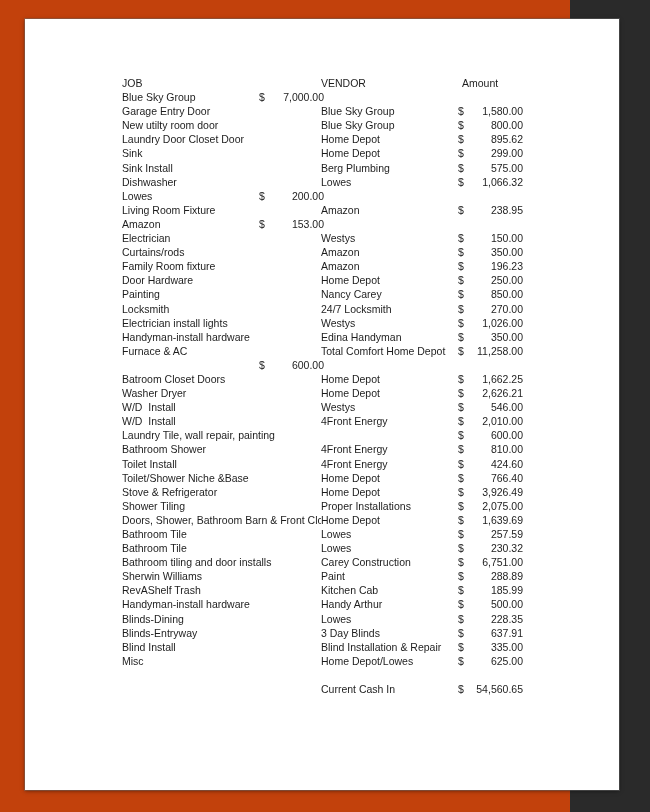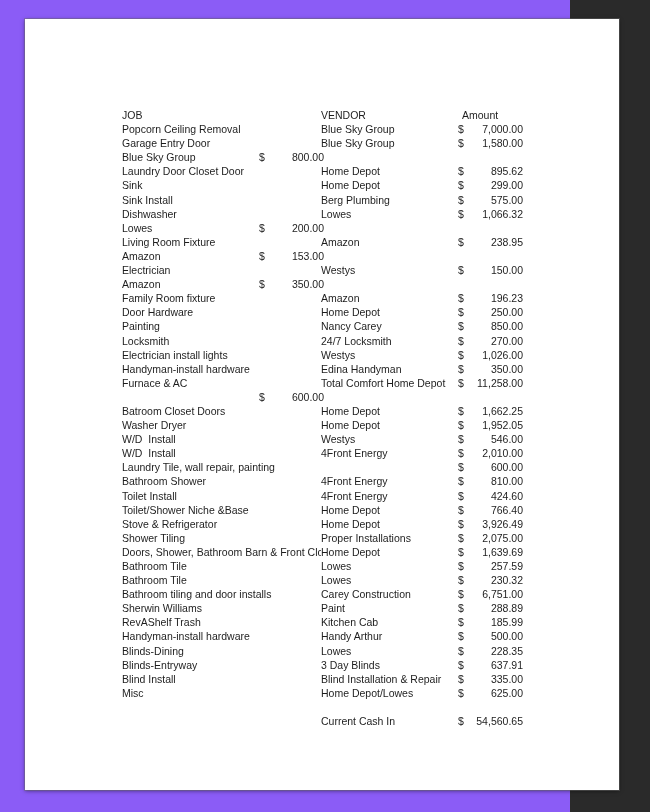--- a/index.html
+++ b/index.html
@@ -8,21 +8,21 @@
     width: 650px;
     height: 812px;
     background: #2a2a2a;
     overflow: hidden;
     font-family: "Liberation Sans", sans-serif;
   }
   .viewer {
     position: relative;
     width: 570px;
     height: 812px;
-    background: #8b5cf6;
+    background: #c2410c;
   }
   .paper {
     position: absolute;
     left: 25px;
     top: 19px;
     width: 594px;
     height: 771px;
     background: #ffffff;
     box-shadow: 0 0 0 1px rgba(110,110,110,0.45), 0 1px 4px rgba(0,0,0,0.5);
   }
@@ -39,51 +39,51 @@
     height: 14.1px;
     line-height: 14.2px;
     align-items: baseline;
   }
   .cell {
     overflow: hidden;
     white-space: pre;
   }
   .cell.job    { width: 199px; flex: none; }
   .cell.vendor { width: 137px; flex: none; }
-  .cell.amount { width: 65px;  flex: none; display: flex; margin-top: 32px; }
+  .cell.amount { width: 65px;  flex: none; display: flex; }
   .cell.amount .cur { flex: none; }
   .cell.amount .val { flex: 1; text-align: right; }
   .header-row .cell.amount { padding-left: 4px; }
   .spacer { height: 14.1px; }
 </style>
 </head>
 <body>
 
 <div class="viewer">
   <div class="paper">
     <div class="sheet">
 
       <div class="row header-row">
         <div class="cell job">JOB</div>
         <div class="cell vendor">VENDOR</div>
         <div class="cell amount">Amount</div>
       </div>
 
       <div id="rows">
           <div class="row">
-            <div class="cell job">Popcorn Ceiling Removal</div>
             <div class="cell vendor">Blue Sky Group</div>
             <div class="cell amount"><span class="cur">$</span><span class="val">7,000.00</span></div>
           </div>
           <div class="row">
             <div class="cell job">Garage Entry Door</div>
             <div class="cell vendor">Blue Sky Group</div>
             <div class="cell amount"><span class="cur">$</span><span class="val">1,580.00</span></div>
           </div>
           <div class="row">
+            <div class="cell job">New utilty room door</div>
             <div class="cell vendor">Blue Sky Group</div>
             <div class="cell amount"><span class="cur">$</span><span class="val">800.00</span></div>
           </div>
           <div class="row">
             <div class="cell job">Laundry Door Closet Door</div>
             <div class="cell vendor">Home Depot</div>
             <div class="cell amount"><span class="cur">$</span><span class="val">895.62</span></div>
           </div>
           <div class="row">
             <div class="cell job">Sink</div>
@@ -112,20 +112,21 @@
           <div class="row">
             <div class="cell vendor">Amazon</div>
             <div class="cell amount"><span class="cur">$</span><span class="val">153.00</span></div>
           </div>
           <div class="row">
             <div class="cell job">Electrician</div>
             <div class="cell vendor">Westys</div>
             <div class="cell amount"><span class="cur">$</span><span class="val">150.00</span></div>
           </div>
           <div class="row">
+            <div class="cell job">Curtains/rods</div>
             <div class="cell vendor">Amazon</div>
             <div class="cell amount"><span class="cur">$</span><span class="val">350.00</span></div>
           </div>
           <div class="row">
             <div class="cell job">Family Room fixture</div>
             <div class="cell vendor">Amazon</div>
             <div class="cell amount"><span class="cur">$</span><span class="val">196.23</span></div>
           </div>
           <div class="row">
             <div class="cell job">Door Hardware</div>
@@ -162,21 +163,21 @@
             <div class="cell amount"><span class="cur">$</span><span class="val">600.00</span></div>
           </div>
           <div class="row">
             <div class="cell job">Batroom Closet Doors</div>
             <div class="cell vendor">Home Depot</div>
             <div class="cell amount"><span class="cur">$</span><span class="val">1,662.25</span></div>
           </div>
           <div class="row">
             <div class="cell job">Washer Dryer</div>
             <div class="cell vendor">Home Depot</div>
-            <div class="cell amount"><span class="cur">$</span><span class="val">1,952.05</span></div>
+            <div class="cell amount"><span class="cur">$</span><span class="val">2,626.21</span></div>
           </div>
           <div class="row">
             <div class="cell job">W/D  Install</div>
             <div class="cell vendor">Westys</div>
             <div class="cell amount"><span class="cur">$</span><span class="val">546.00</span></div>
           </div>
           <div class="row">
             <div class="cell job">W/D  Install</div>
             <div class="cell vendor">4Front Energy</div>
             <div class="cell amount"><span class="cur">$</span><span class="val">2,010.00</span></div>

